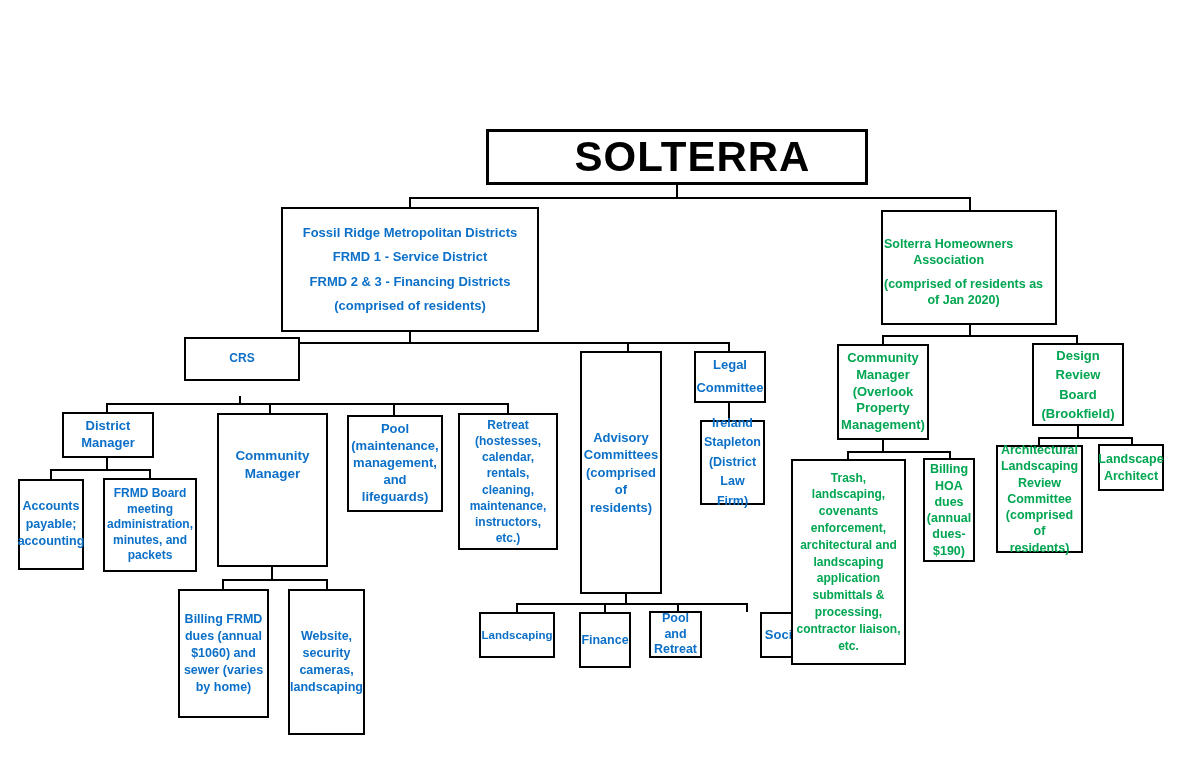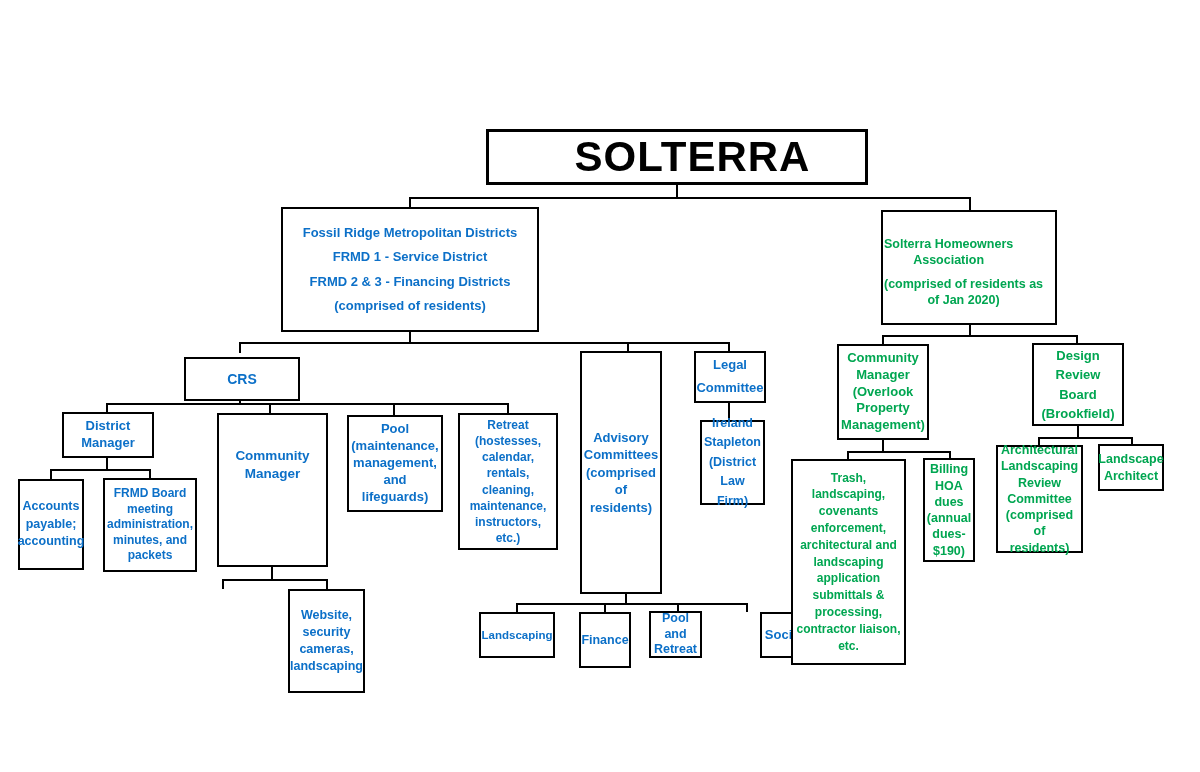--- a/index.html
+++ b/index.html
@@ -89,40 +89,45 @@
 FRMD 2 &amp; 3 - Financing Districts
 (comprised of residents)</div>
 
   <div class="node green top-align" style="left:881px;top:210px;width:176px;height:115px;font-size:12.5px;padding-top:10px;flex-direction:column">
     <div style="margin-bottom:8px">Solterra Homeowners
 Association</div>
     <div>(comprised of residents as
 of Jan 2020)</div>
   </div>
 
-  <div class="node blue" style="left:184px;top:357px;width:116px;height:44px;font-size:14px">CRS</div>
+  <div class="node blue" style="left:184px;top:337px;width:116px;height:44px;font-size:12px">CRS</div>
 
   <div class="node blue" style="left:62px;top:412px;width:92px;height:46px;font-size:13px">District
 Manager</div>
 
   <div class="node blue" style="left:18px;top:479px;width:66px;height:91px;font-size:12.5px;line-height:1.4">Accounts
 payable;
 accounting</div>
 
   <div class="node blue" style="left:103px;top:478px;width:94px;height:94px;font-size:12px;line-height:1.3">FRMD Board
 meeting
 administration,
 minutes, and
 packets</div>
 
   <div class="node blue top-align" style="left:217px;top:413px;width:111px;height:154px;font-size:13.5px;padding-top:32px">Community
 Manager</div>
 
-
-  <div class="node blue" style="left:288px;top:589px;width:77px;height:104px;font-size:12.5px;line-height:1.35">Website,
+  <div class="node blue" style="left:178px;top:589px;width:91px;height:129px;font-size:12.5px;line-height:1.35">Billing FRMD
+dues (annual
+$1060) and
+sewer (varies
+by home)</div>
+
+  <div class="node blue" style="left:288px;top:589px;width:77px;height:146px;font-size:12.5px;line-height:1.35">Website,
 security
 cameras,
 landscaping</div>
 
   <div class="node blue" style="left:347px;top:415px;width:96px;height:97px;font-size:13px;line-height:1.3">Pool
 (maintenance,
 management,
 and lifeguards)</div>
 
   <div class="node blue" style="left:458px;top:413px;width:100px;height:137px;font-size:12px;line-height:1.35">Retreat

